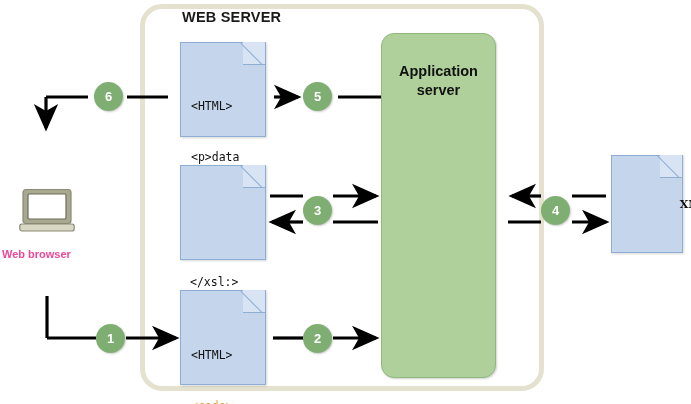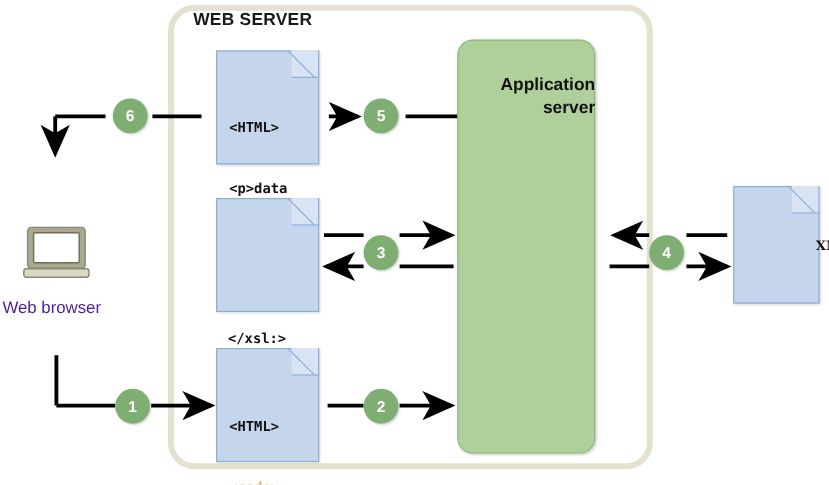--- a/index.html
+++ b/index.html
@@ -24,21 +24,21 @@
     left: 140px;
     top: 4px;
     width: 404px;
     height: 387px;
     border: 5px solid #E4E2CE;
     border-radius: 22px;
     box-sizing: border-box;
     background: transparent;
   }
   #server-title {
-    left: 161px;
+    left: 182px;
     top: 9px;
     font-size: 14.5px;
     font-weight: bold;
     letter-spacing: 0.2px;
     color: #1a1a1a;
     white-space: nowrap;
   }
 
   
   #app-server {
@@ -49,21 +49,21 @@
     background: #AFD09A;
     border: 1px solid #8FB97C;
     border-radius: 13px;
     box-sizing: border-box;
     box-shadow: 1px 1px 2px rgba(0,0,0,0.18);
   }
   #app-server-label {
     left: 381px;
     top: 62px;
     width: 115px;
-    text-align: right;
+    text-align: center;
     font-size: 14.5px;
     font-weight: bold;
     color: #111111;
     line-height: 19px;
   }
 
   
   .doc {
     background: #C5D6EC;
     border: 1.4px solid #8FAED4;
@@ -106,21 +106,21 @@
     height: 23px;
     background: #D8E3F3;
     border-right: 1.4px solid #8FAED4;
     border-bottom: 1.4px solid #8FAED4;
     box-sizing: border-box;
   }
   .doc-text {
     position: absolute;
     font-family: "DejaVu Sans Mono", monospace;
     font-size: 11.5px;
-    font-weight: bold;
+    font-weight: normal;
     color: #111111;
     line-height: 17px;
     white-space: pre;
   }
   .code-orange { color: #E9A338; }
 
   #doc-html-out { left: 180px; top: 42px; width: 86px; height: 95px; }
   #doc-html-out-text { left: 191px; top: 64px; }
 
   #doc-xsl { left: 180px; top: 165px; width: 86px; height: 95px; }
@@ -166,23 +166,23 @@
   #arrows {
     left: 0; top: 0;
     width: 691px; height: 404px;
     pointer-events: none;
   }
 
   
   #browser-icon { left: 19px; top: 188px; width: 56px; height: 46px; }
   #browser-label {
     left: 2px; top: 248px;
-    font-size: 14px;
-    font-weight: normal;
-    color: #4c1d95;
+    font-size: 11px;
+    font-weight: bold;
+    color: #ec4899;
     white-space: nowrap;
   }
 </style>
 </head>
 <body>
 
 <div id="canvas">
 
   <div class="abs" id="server-boundary"></div>
   <div class="abs" id="server-title">WEB SERVER</div>

